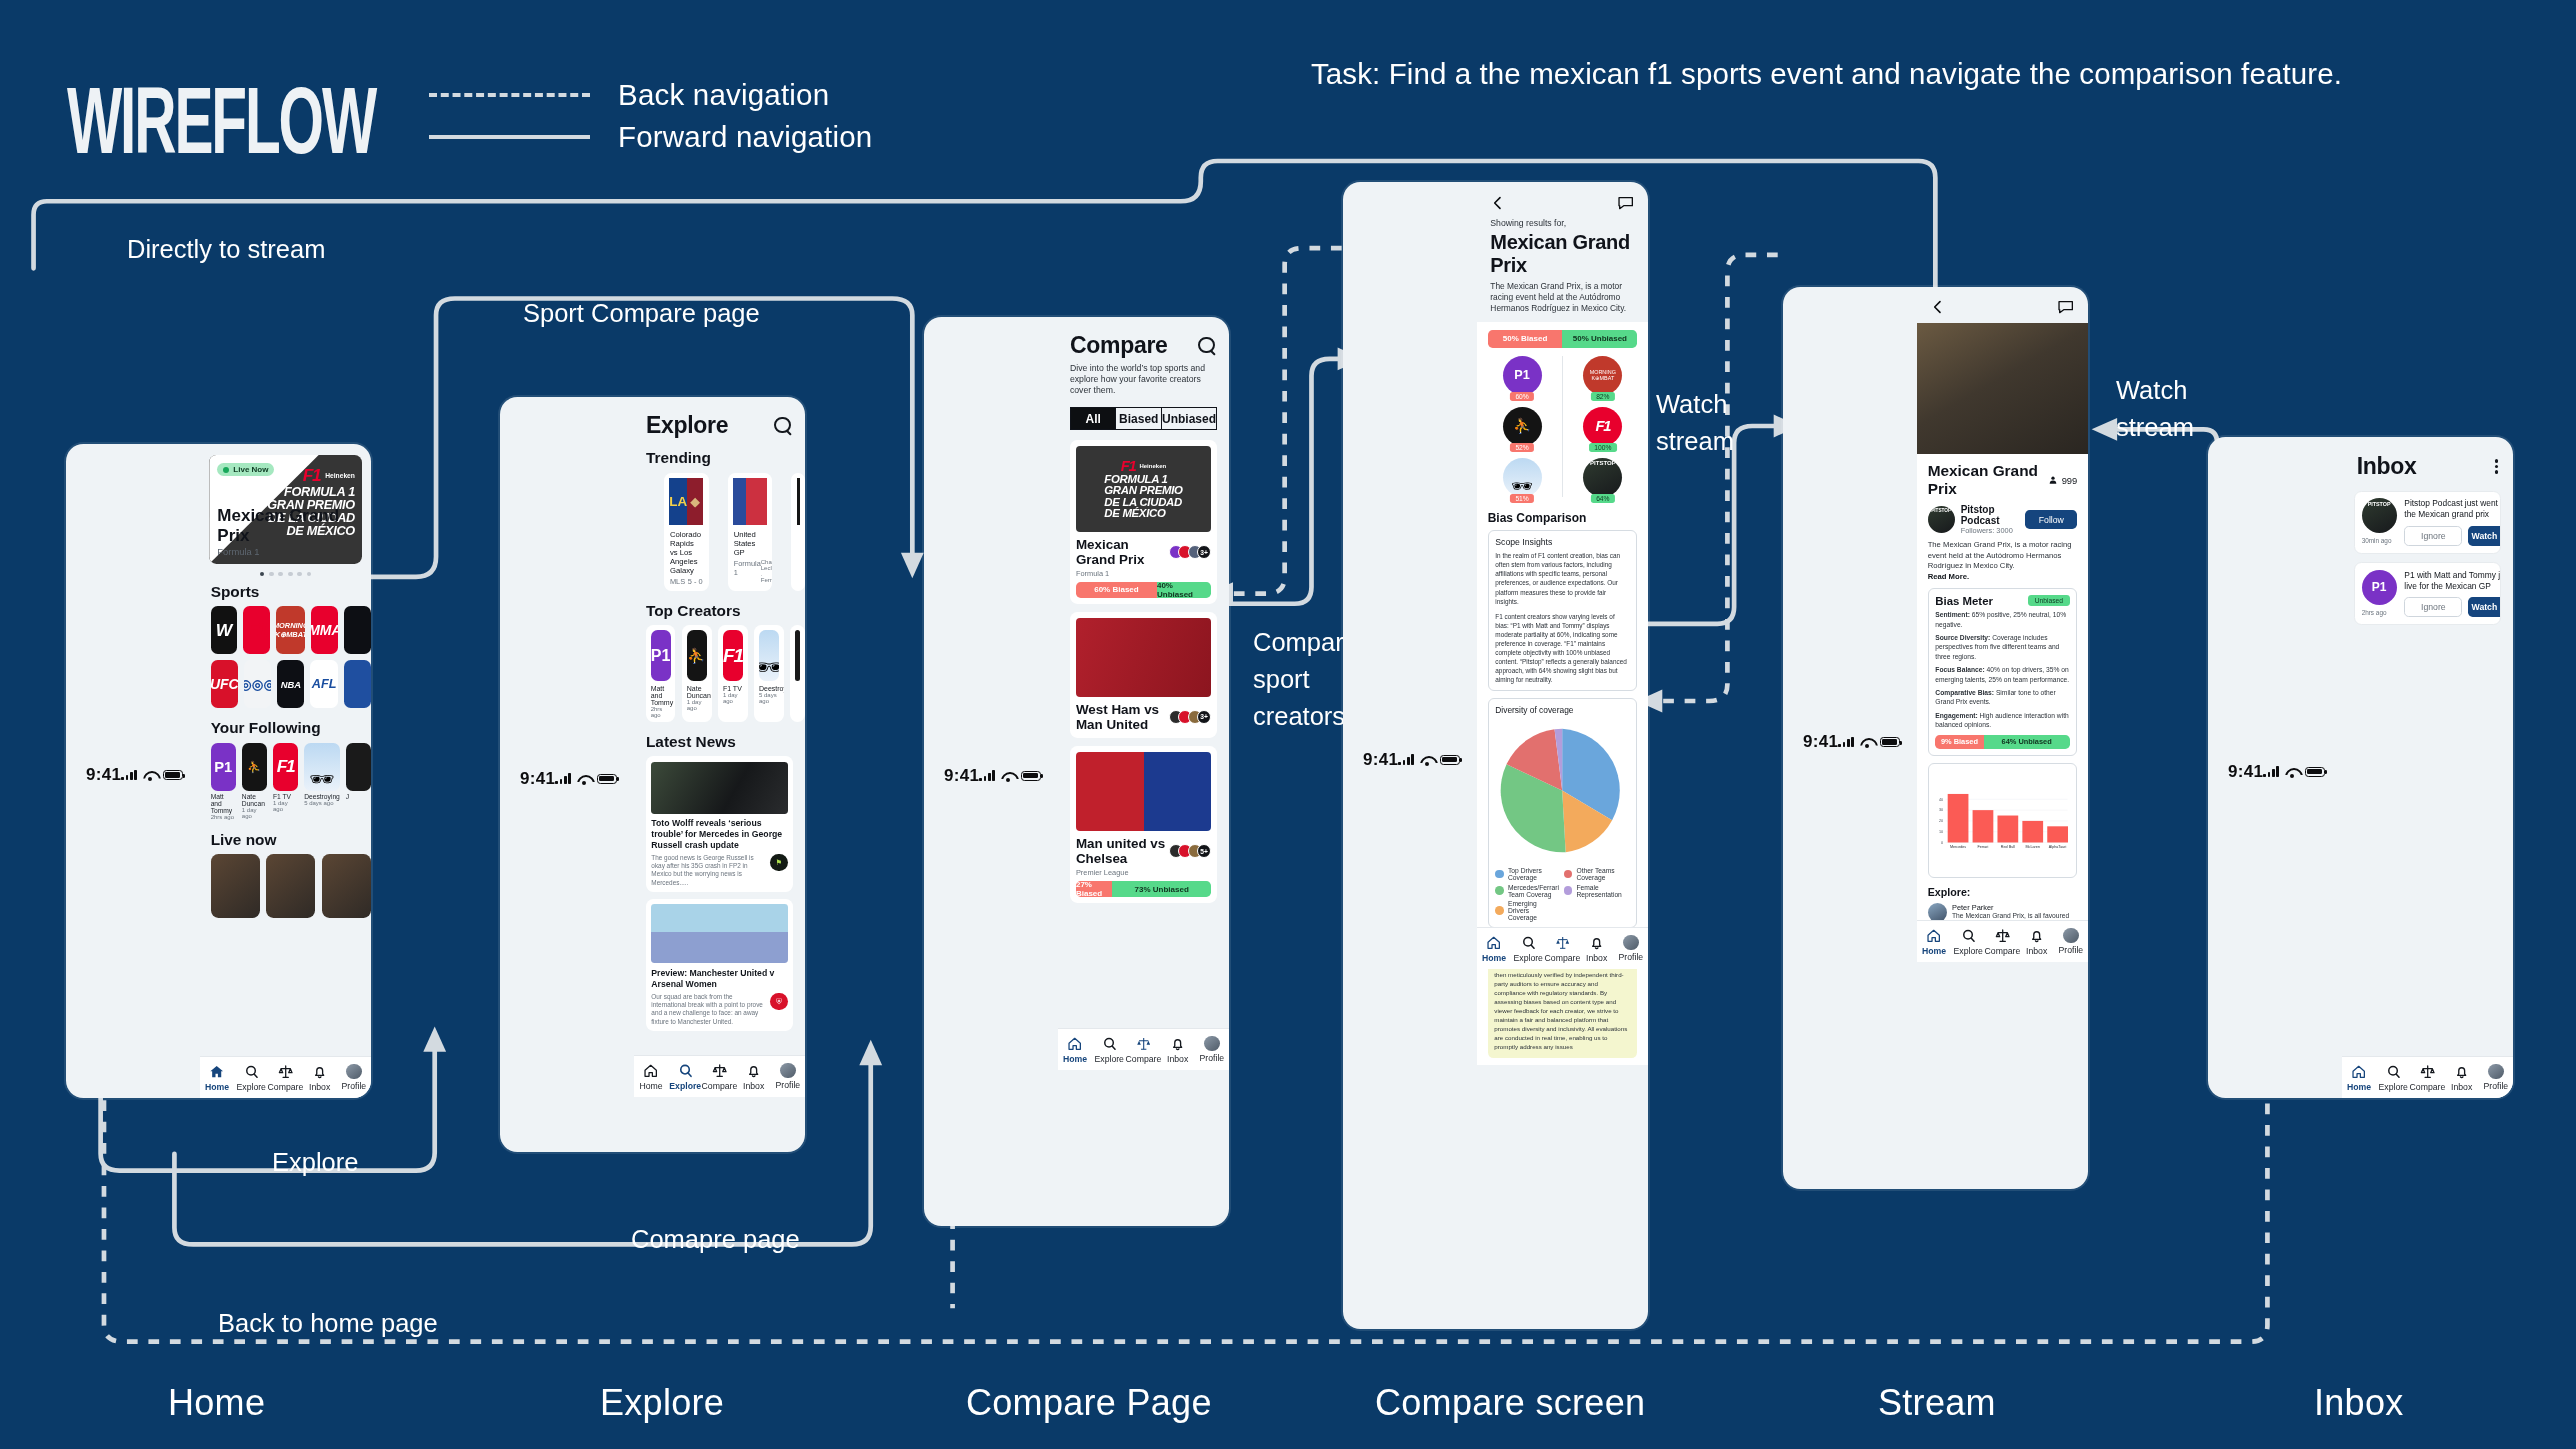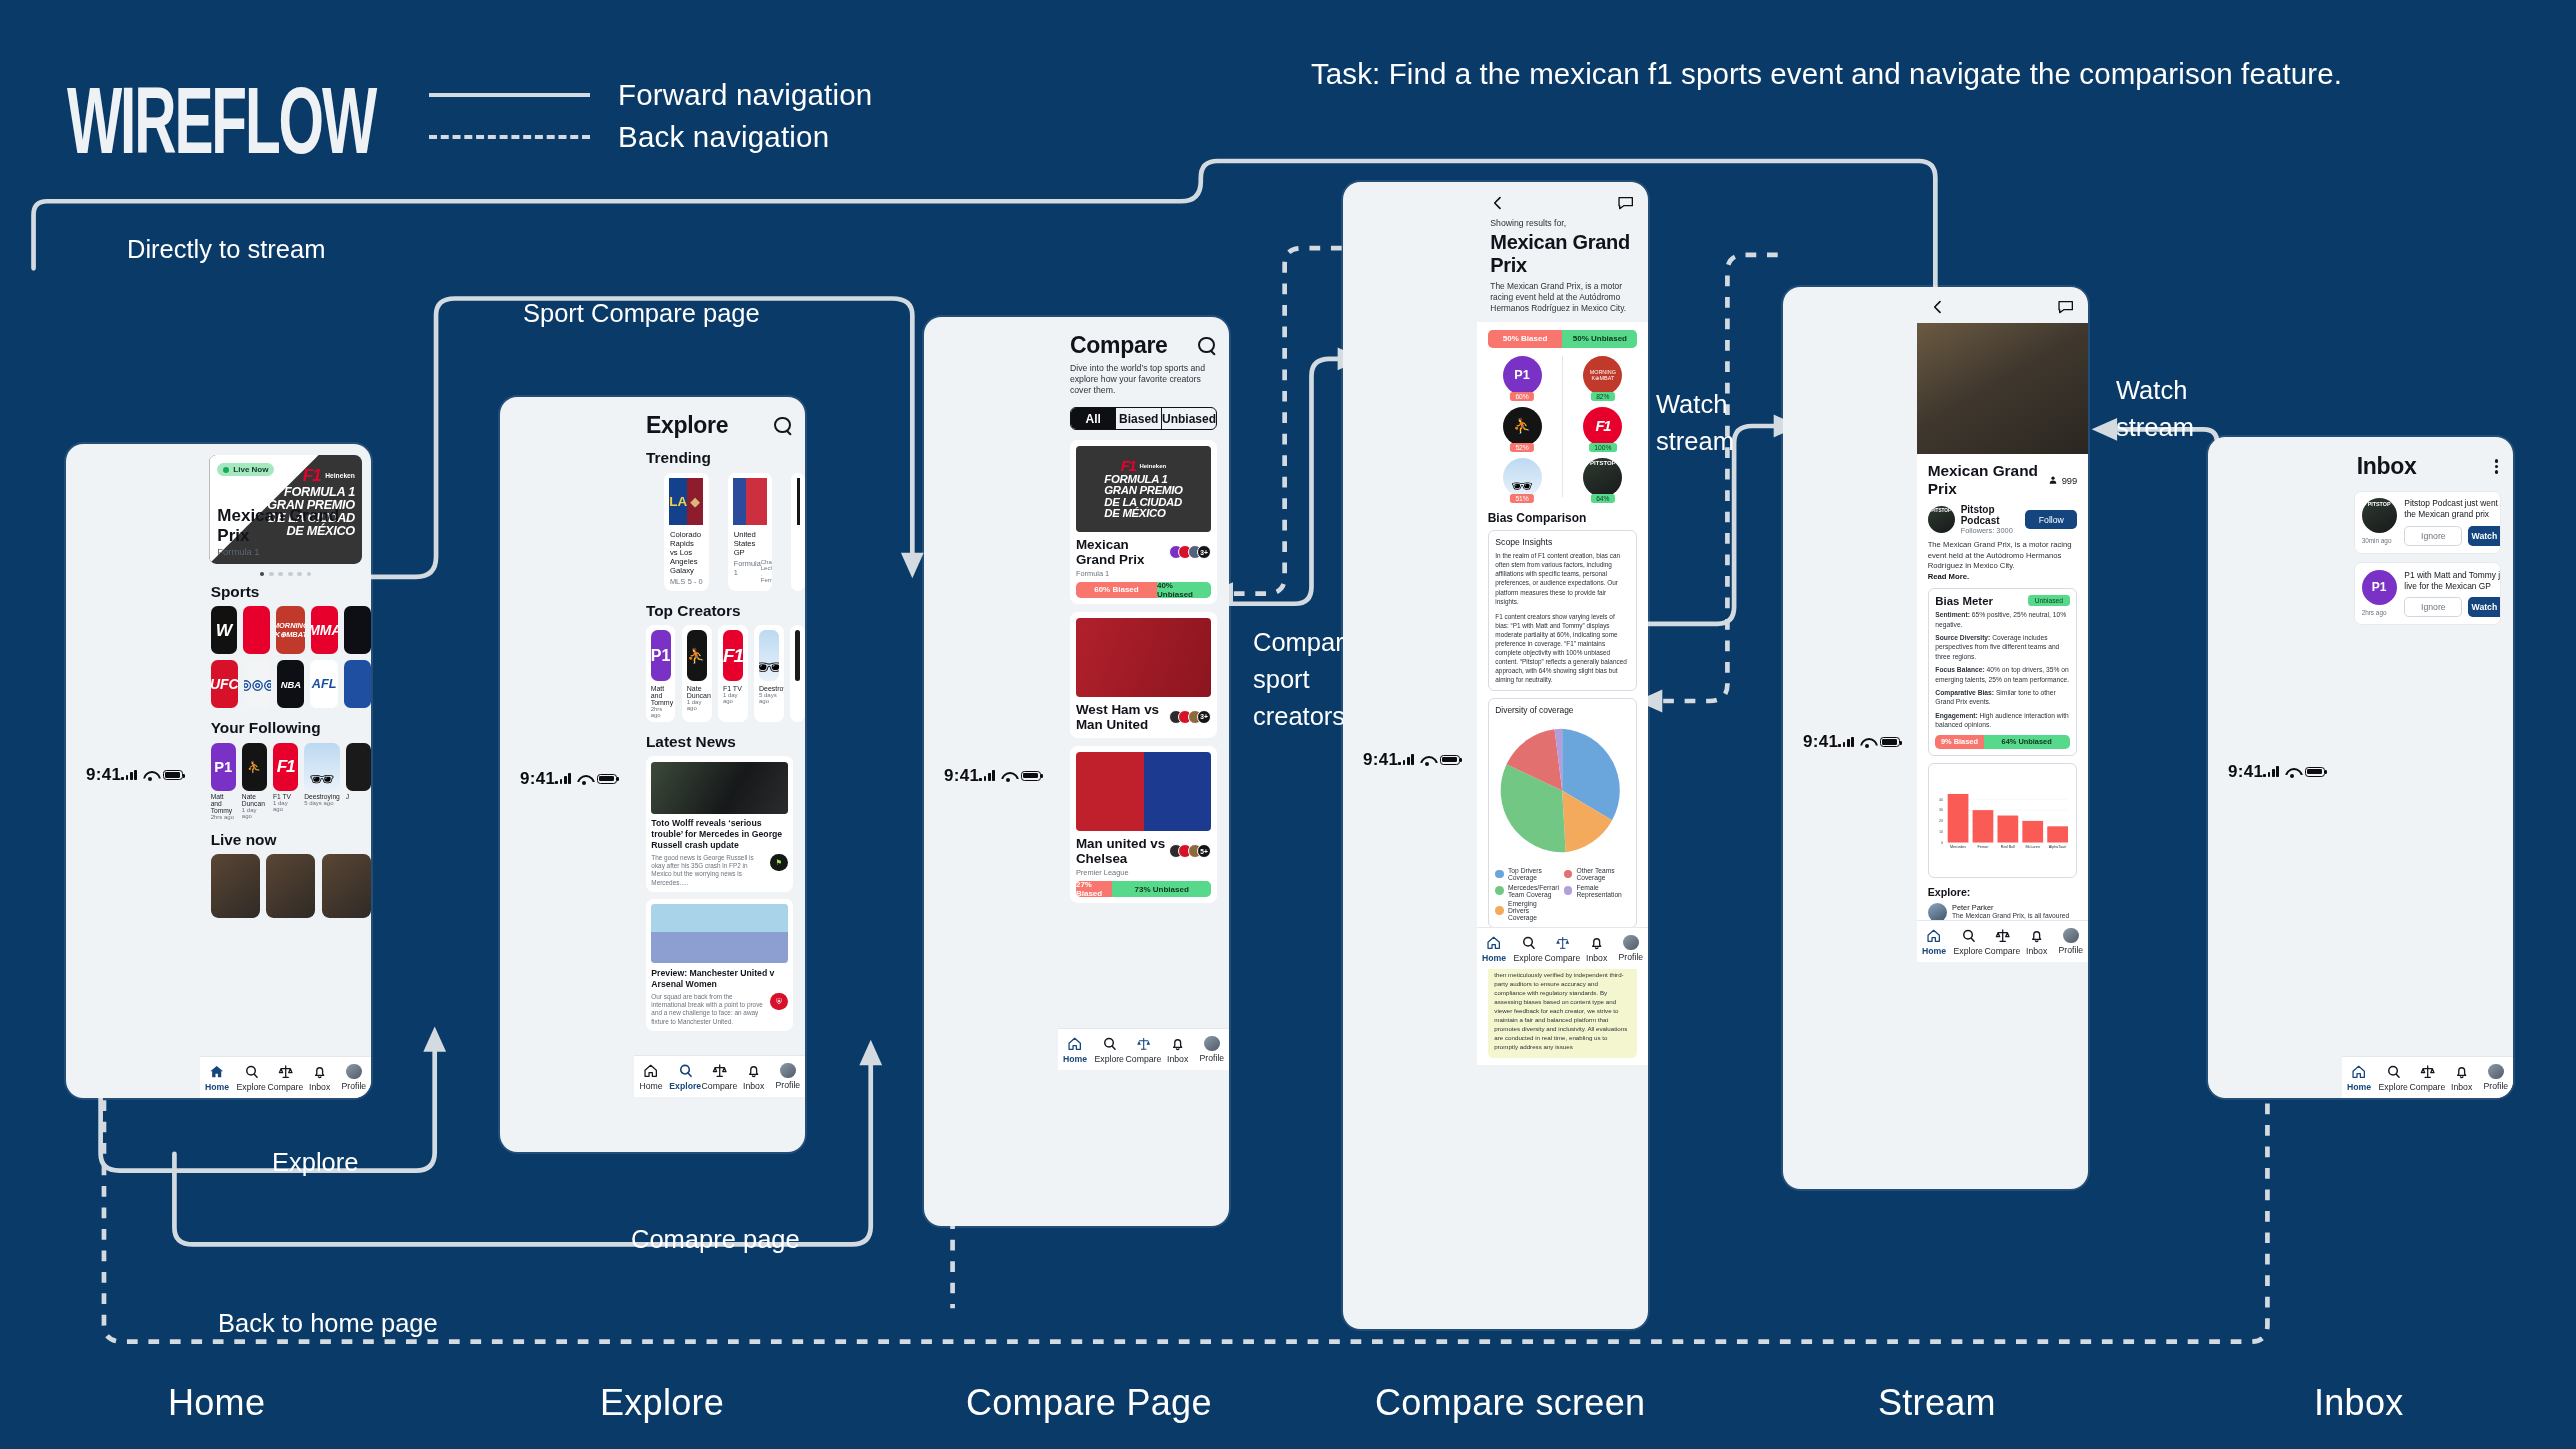--- a/index.html
+++ b/index.html
@@ -103,21 +103,21 @@
   .tile { border-radius:6.7px;overflow:hidden;display:flex;align-items:center;
     justify-content:center;font-weight:900;font-style:italic;color:#fff; }
 
   .avat { border-radius:6.7px;overflow:hidden;position:relative; }
   .pill { border-radius:50%;overflow:hidden;position:relative; }
 
   .dots { display:flex;gap:4.7px;justify-content:center;align-items:center; }
   .dots span { width:4.7px;height:4.7px;border-radius:50%;background:#c6ccd3;display:block; }
   .dots span.on { background:#3c4650; }
 
-  .seg { display:flex;border:1.1px solid #10131a;border-radius:6px;overflow:hidden;height:23px; }
+  .seg { display:flex;border:1.1px solid #10131a;border-radius:0;overflow:hidden;height:23px; }
   .seg div { flex:1;display:flex;align-items:center;justify-content:center;font-size:12px;
     font-weight:600;color:#10131a;border-right:1.1px solid #10131a; }
   .seg div:last-child { border-right:none; }
   .seg div.on { background:#0d0f12;color:#fff; }
 
   .stackav { display:flex;align-items:center; }
   .stackav .s { width:14px;height:14px;border-radius:50%;border:1.1px solid #fff;
     margin-left:-4.7px;overflow:hidden; }
   .stackav .s:first-child { margin-left:0; }
   .more { background:#121418;color:#fff;font-size:6.7px;display:flex;align-items:center;
@@ -180,26 +180,26 @@
       <path d="M1420 1560 L1420 1950"></path>
 
       <path d="M2075 1980 L2075 1760"></path>
     </g>
   </svg>
 
   <div class="logo">WIREFLOW</div>
 
   <div class="legend">
     <div class="legend-row">
+      <span class="legend-line dashed"></span>
+      <span class="legend-label">Back navigation</span>
+    </div>
+    <div class="legend-row">
       <span class="legend-line"></span>
       <span class="legend-label">Forward navigation</span>
-    </div>
-    <div class="legend-row">
-      <span class="legend-line dashed"></span>
-      <span class="legend-label">Back navigation</span>
     </div>
   </div>
 
   <div class="task">Task: Find a the mexican f1 sports event and navigate the comparison feature.</div>
 
   <div class="ann" style="left:127px;top:231px">Directly to stream</div>
   <div class="ann" style="left:523px;top:295px">Sport Compare page</div>
   <div class="ann" style="left:1253px;top:624px;line-height:1.45">Compare
 sport
 creators</div>

